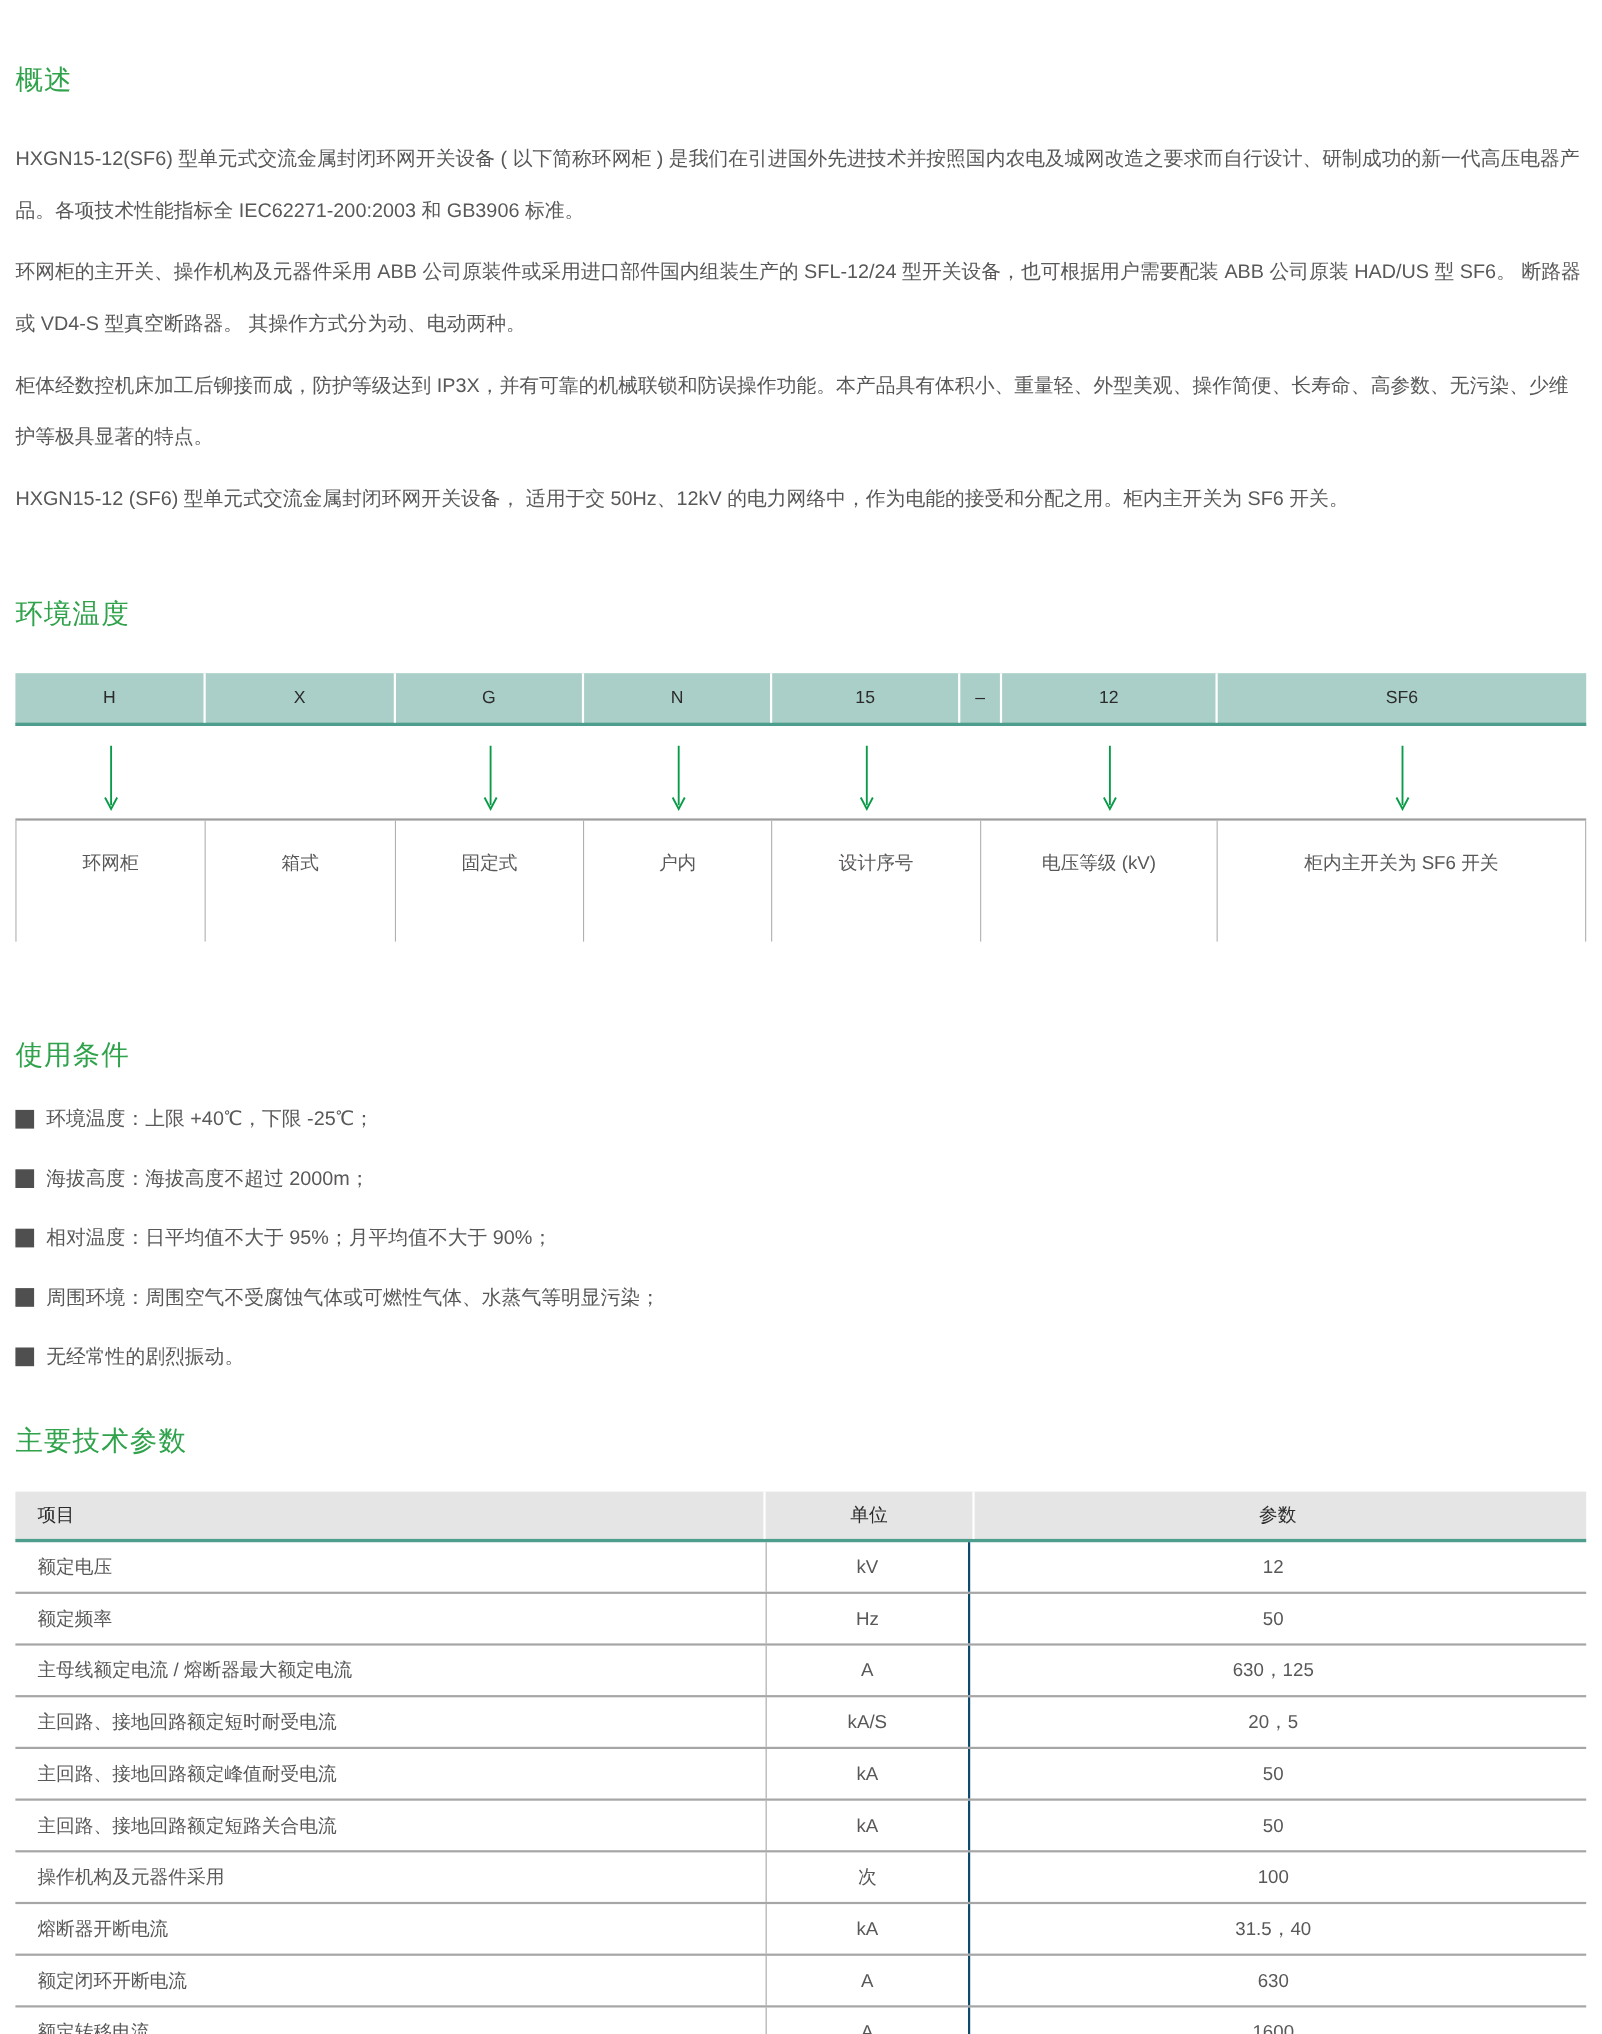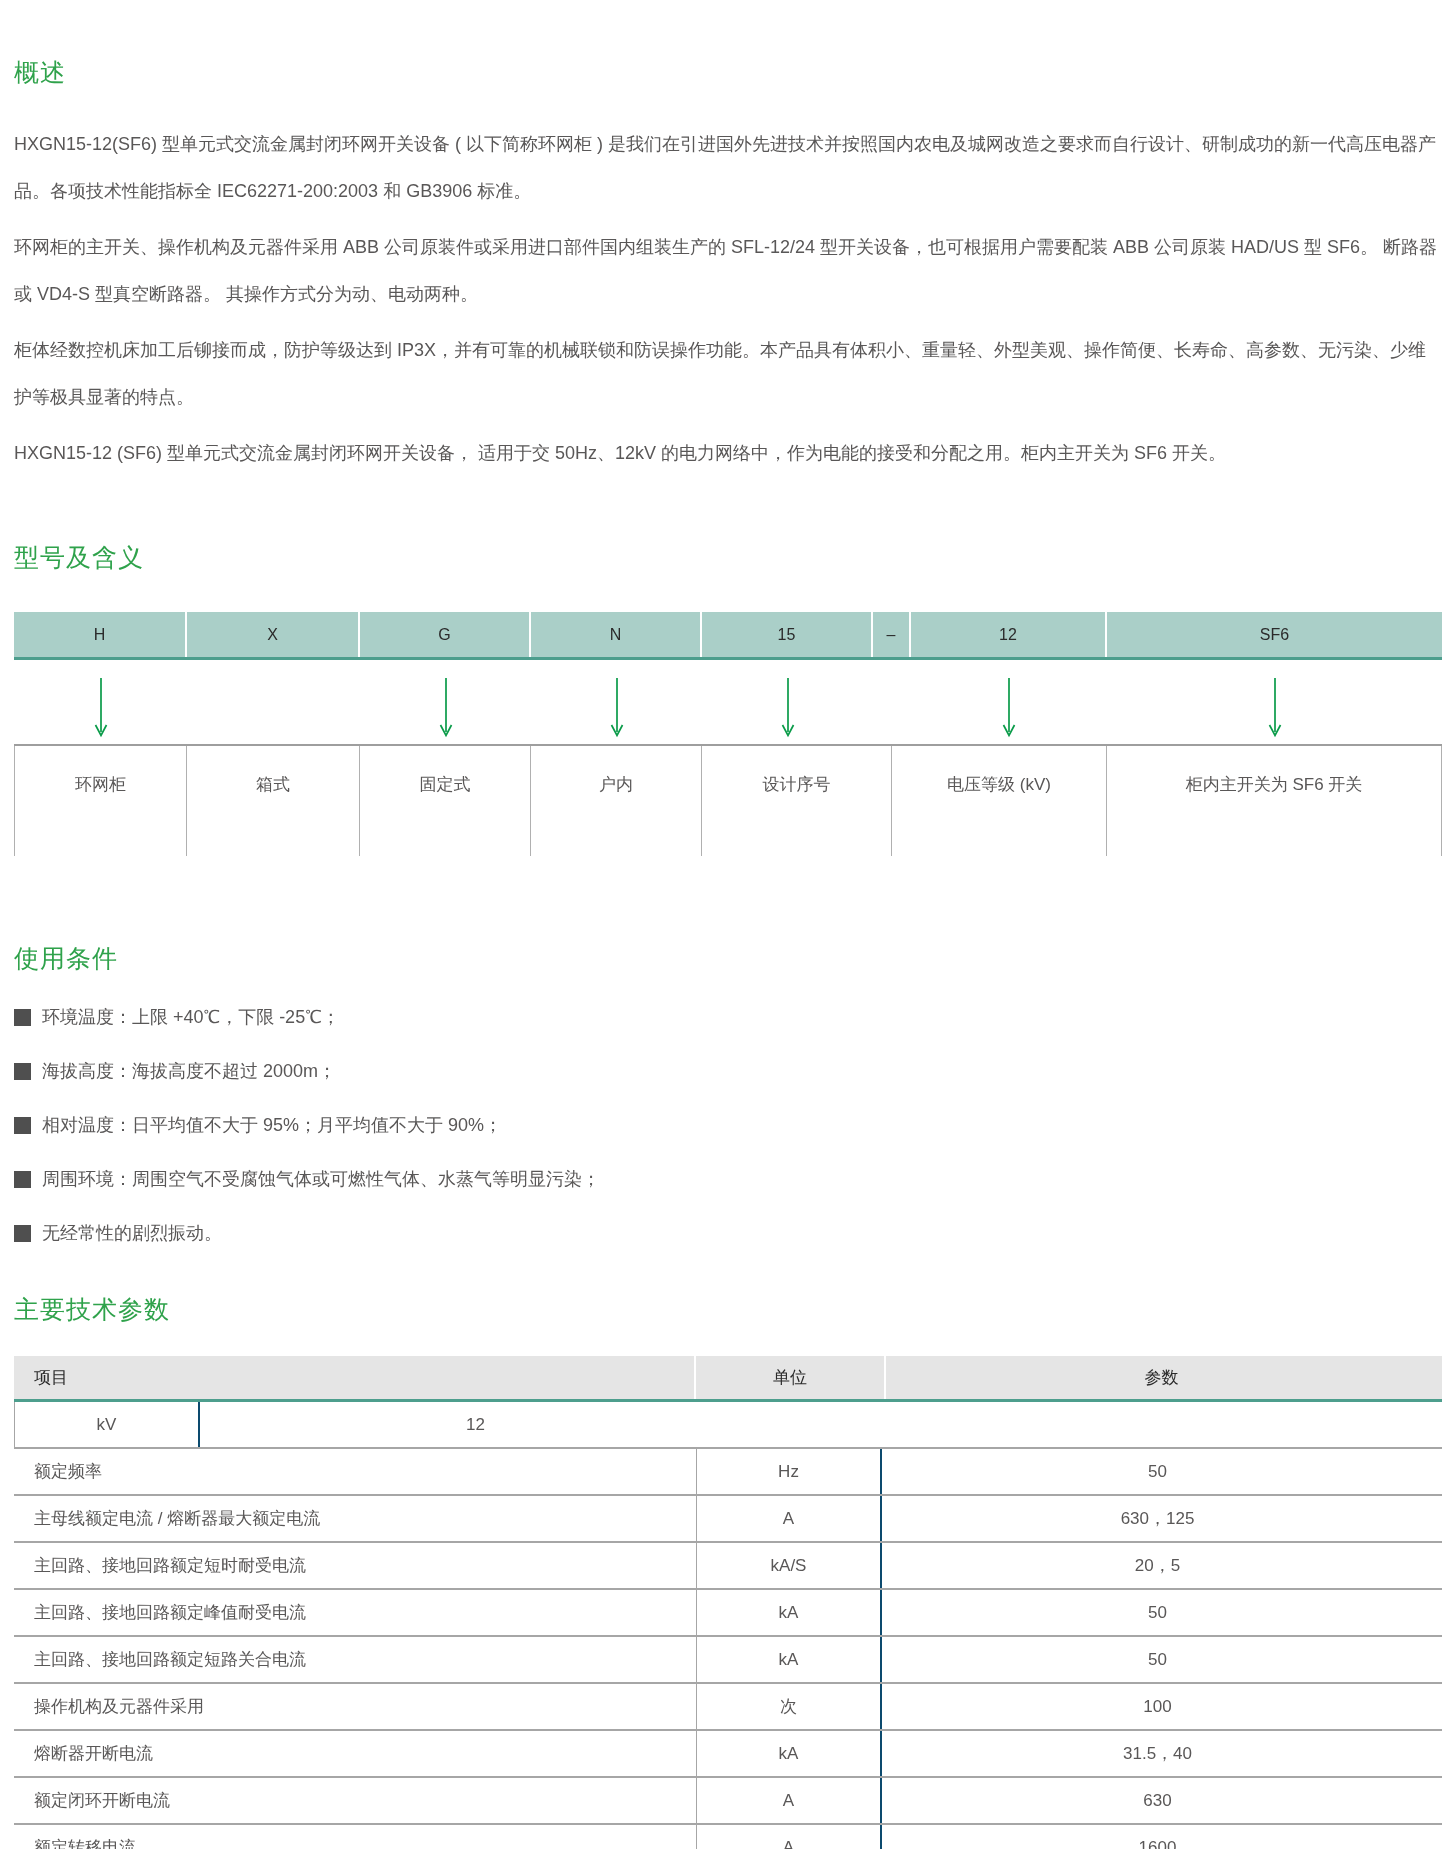--- a/index.html
+++ b/index.html
@@ -150,21 +150,21 @@
 
       <p class="para">HXGN15-12(SF6) 型单元式交流金属封闭环网开关设备 ( 以下简称环网柜 ) 是我们在引进国外先进技术并按照国内农电及城网改造之要求而自行设计、研制成功的新一代高压电器产品。各项技术性能指标全 IEC62271-200:2003 和 GB3906 标准。</p>
 
       <p class="para">环网柜的主开关、操作机构及元器件采用 ABB 公司原装件或采用进口部件国内组装生产的 SFL-12/24 型开关设备，也可根据用户需要配装 ABB 公司原装 HAD/US 型 SF6。 断路器或 VD4-S 型真空断路器。 其操作方式分为动、电动两种。</p>
 
       <p class="para">柜体经数控机床加工后铆接而成，防护等级达到 IP3X，并有可靠的机械联锁和防误操作功能。本产品具有体积小、重量轻、外型美观、操作简便、长寿命、高参数、无污染、少维护等极具显著的特点。</p>
 
       <p class="para">HXGN15-12 (SF6) 型单元式交流金属封闭环网开关设备， 适用于交 50Hz、12kV 的电力网络中，作为电能的接受和分配之用。柜内主开关为 SF6 开关。</p>
     </div>
 
-  <h2 class="section-title model-section-title">型号及含义</h2>
+  <h2 class="section-title model-section-title">环境温度</h2>
   <div class="model-table">
     <div class="model-header">
 
         <div>H</div>
 
         <div>X</div>
 
         <div>G</div>
 
         <div>N</div>
@@ -301,20 +301,21 @@
   <h2 class="section-title params-section-title">主要技术参数</h2>
   <div class="params-table">
     <div class="params-header">
       <div class="ph-item">项目</div>
       <div class="ph-unit">单位</div>
       <div class="ph-value">参数</div>
     </div>
     <div class="params-body">
 
         <div class="params-row">
+          <div class="pr-item">额定电压</div>
           <div class="pr-unit">kV</div>
           <div class="pr-value">12</div>
         </div>
 
         <div class="params-row">
           <div class="pr-item">额定频率</div>
           <div class="pr-unit">Hz</div>
           <div class="pr-value">50</div>
         </div>
 

